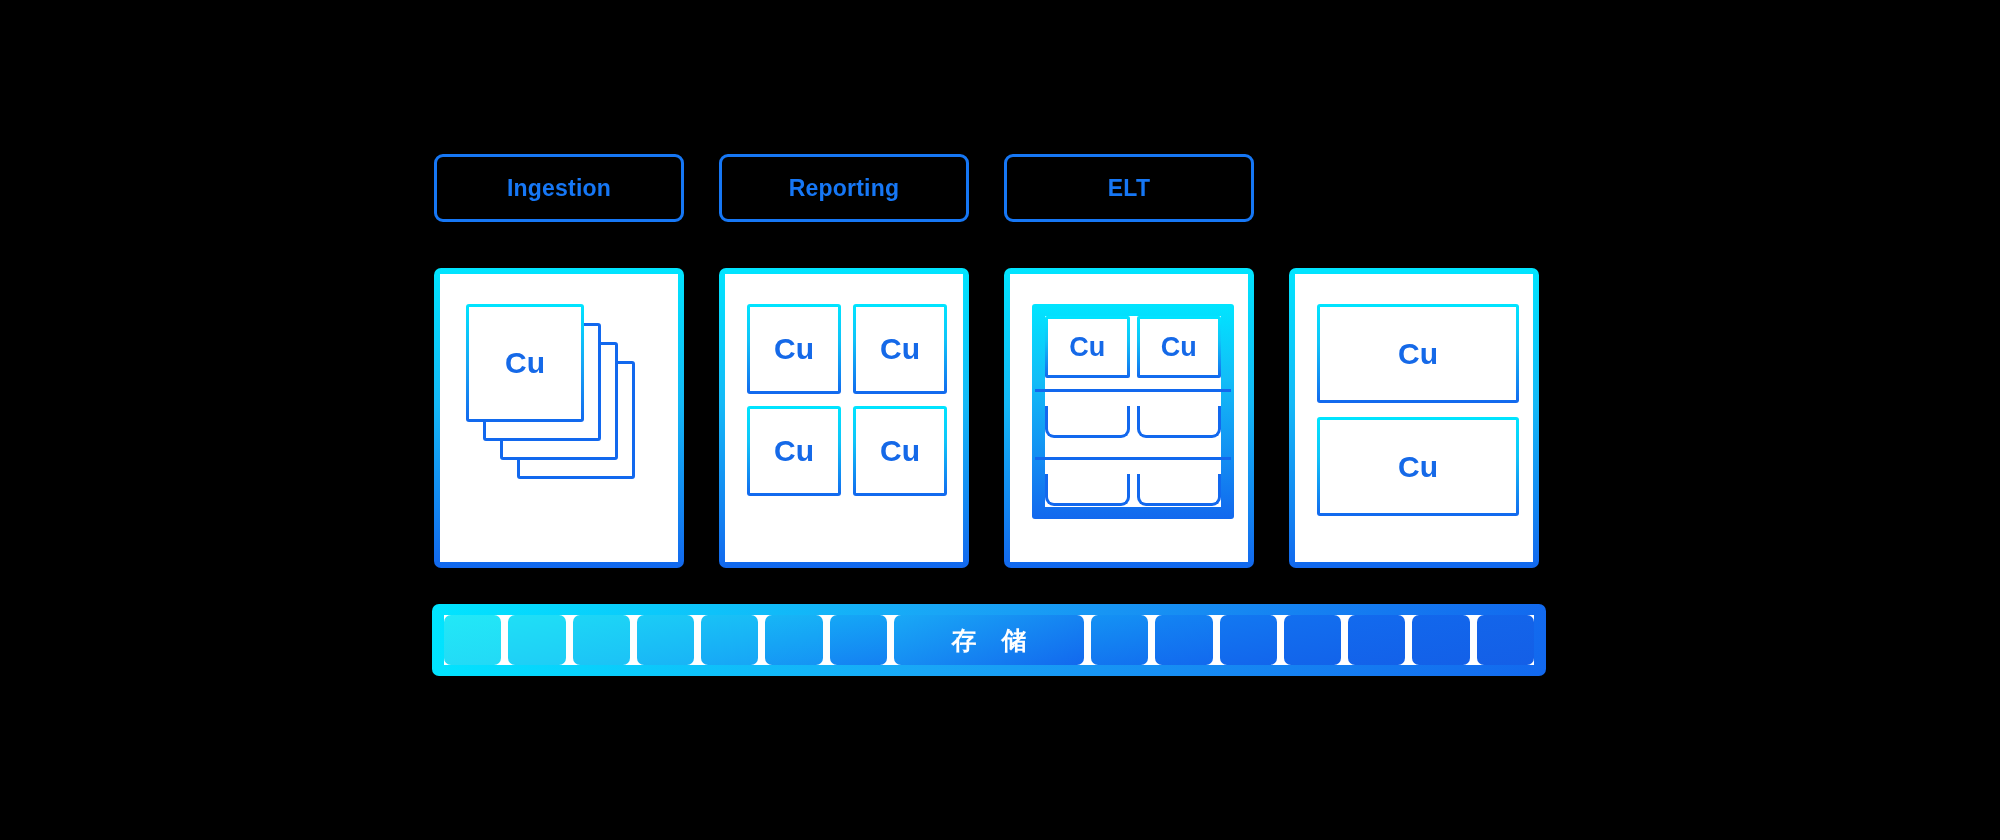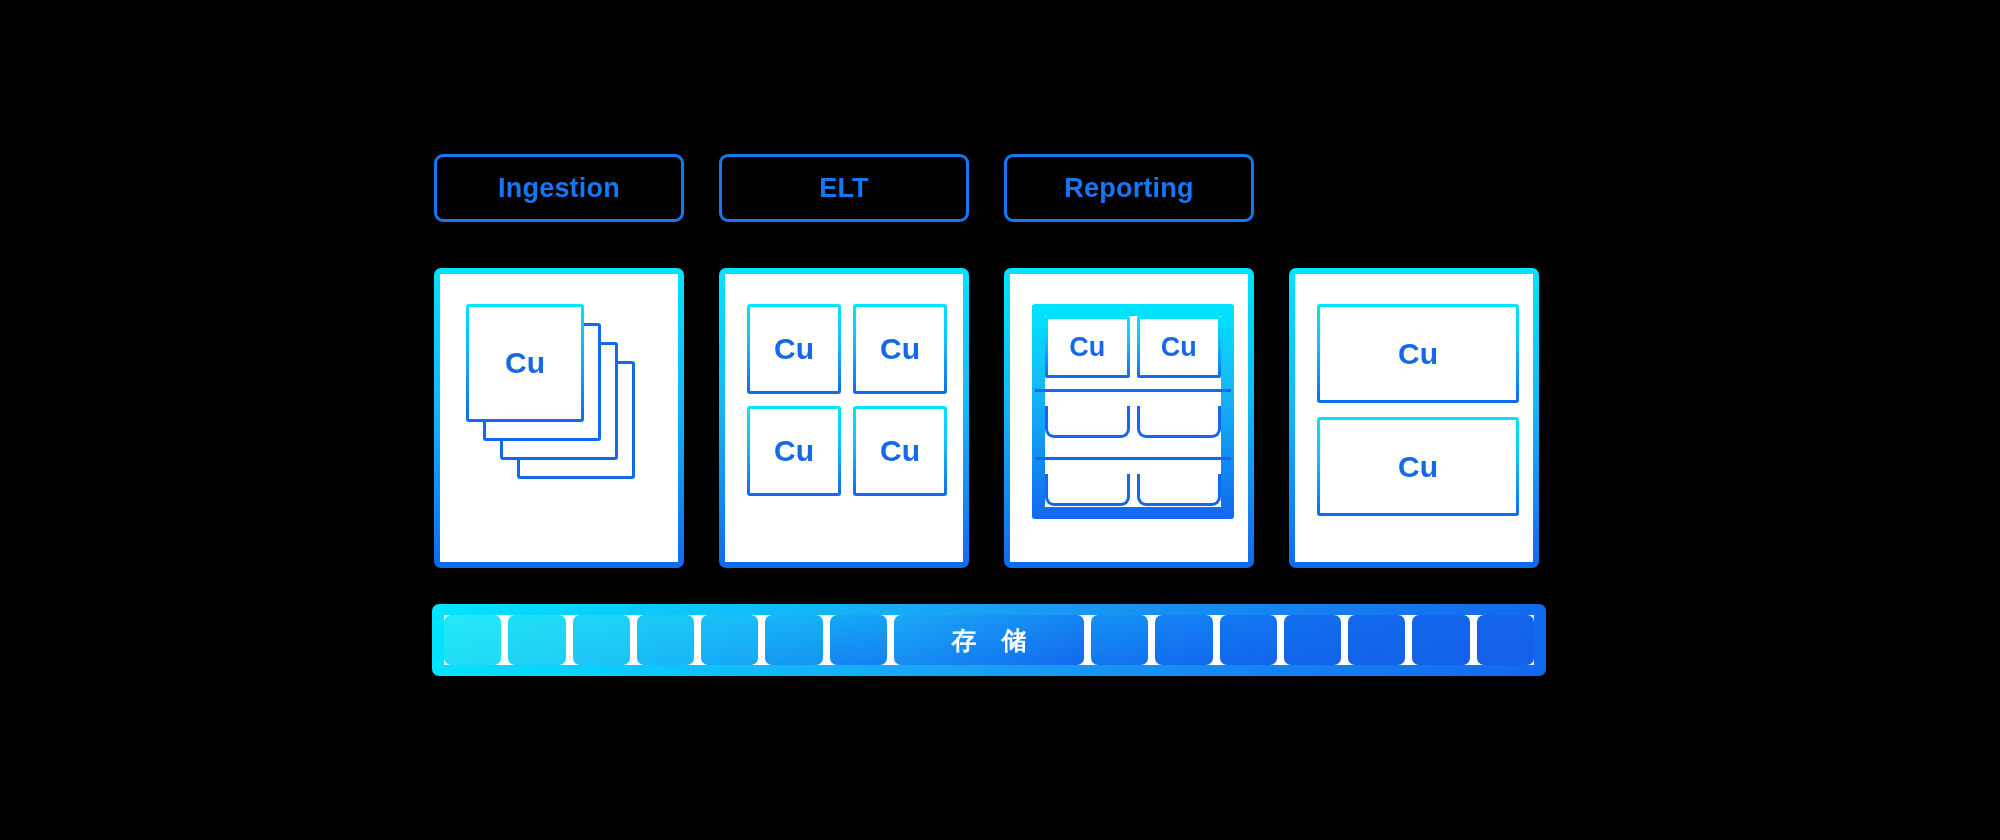--- a/index.html
+++ b/index.html
@@ -39,21 +39,21 @@
     border: 3px solid #1677f5;
     border-radius: 9px;
     background: transparent;
     display: flex;
     align-items: center;
     justify-content: center;
   }
   .header-cell:last-child { margin-right: 0; }
   .header-label {
     color: #1677f5;
-    font-size: 27px;
+    font-size: 23px;
     font-weight: bold;
     letter-spacing: 0.2px;
     white-space: nowrap;
   }
 
   
   .panel-row {
     position: absolute;
     left: 434px;
     top: 268px;
@@ -259,24 +259,24 @@
 </head>
 <body>
 
 <div id="stage">
 
   <div class="header-row">
     <div class="header-cell">
       <span class="header-label">Ingestion</span>
     </div>
     <div class="header-cell">
+      <span class="header-label">Reporting</span>
+    </div>
+    <div class="header-cell">
       <span class="header-label">ELT</span>
-    </div>
-    <div class="header-cell">
-      <span class="header-label">Reporting</span>
     </div>
   </div>
 
   <div class="panel-row">
 
     <div class="panel">
       <div class="panel-inner">
         <div class="stack-wrap">
           <div class="stack-card c4"></div>
           <div class="stack-card c3"></div>

